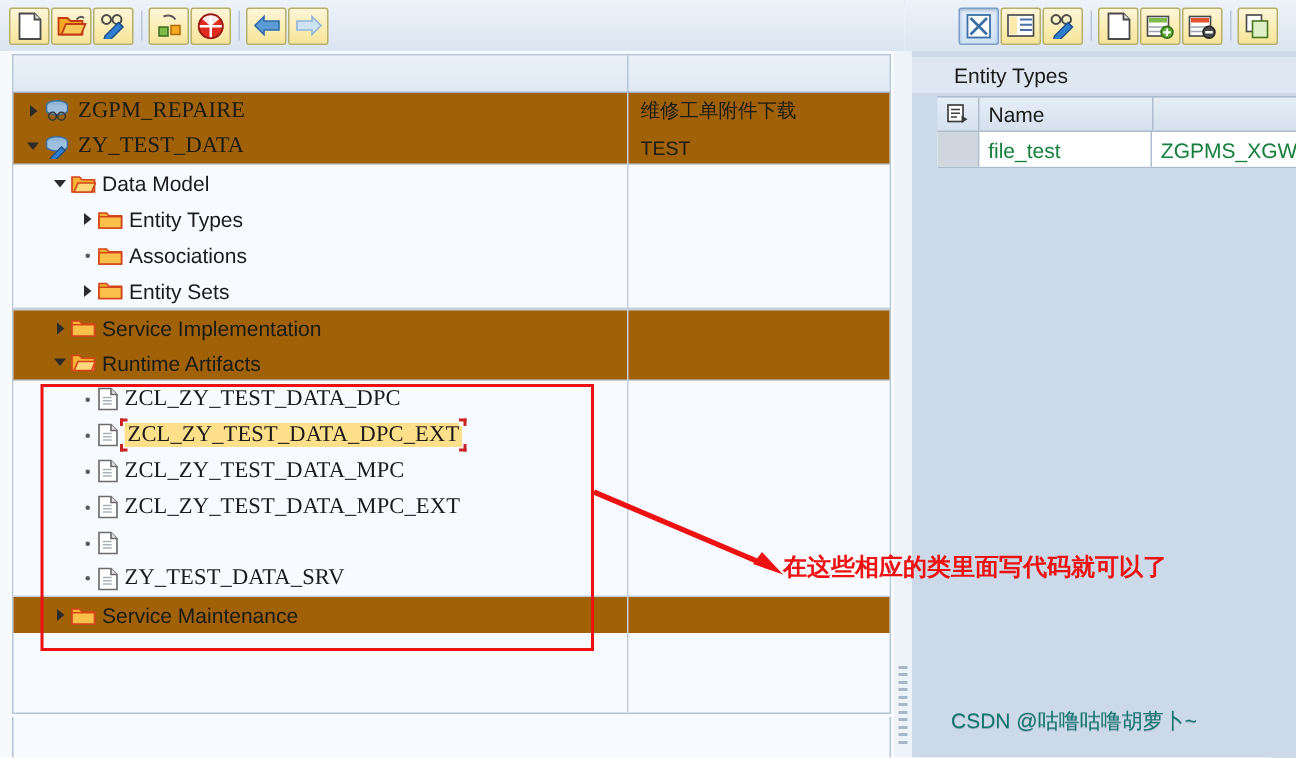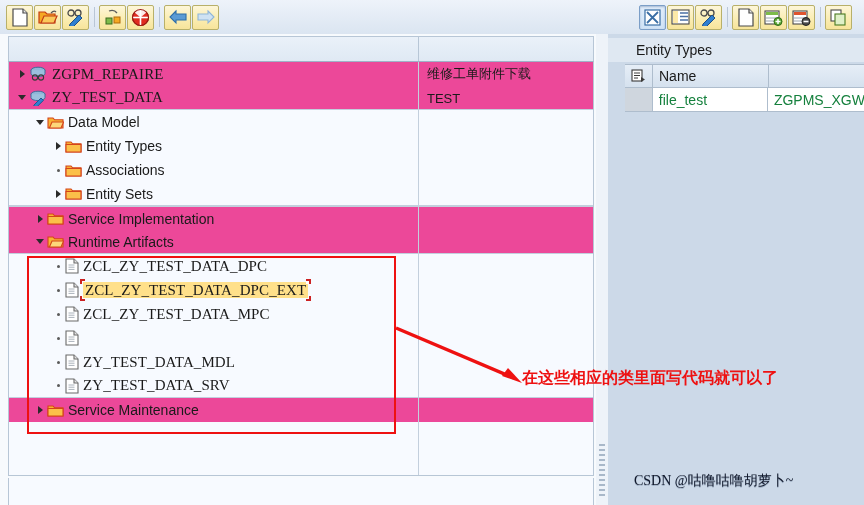--- a/index.html
+++ b/index.html
@@ -79,21 +79,21 @@
     position: absolute; left: 409px; top: 0; height: 100%;
     width: 1px; background: #c3cfdd; z-index: 3;
   }
   .row {
     position: relative;
     height: 24px;
     display: flex; align-items: center;
     padding-left: 6px;
     white-space: nowrap;
   }
-  .row.alt { background: #ec4899; }
+  .row.alt { background: #a16207; }
   .row.plain { background: #f7faff; }
   .row.sep { border-bottom: 1px solid #c3cfdd; }
   .row.septop { border-top: 1px solid #c3cfdd; }
 
   .tw { 
     width: 14px; height: 14px; flex: 0 0 auto;
     display: flex; align-items: center; justify-content: center;
   }
   .tw i { display: block; }
   .tw .right {
@@ -231,23 +231,23 @@
   #annText {
     position: absolute; left: 522px; top: 368px;
     font-family: "DejaVu Sans", sans-serif;
     font-size: 16px; font-weight: bold;
     color: #ee1111;
     white-space: nowrap;
     z-index: 7;
   }
   #watermark {
     position: absolute; left: 634px; top: 472px;
-    font-family: Liberation Serif, serif;
+    font-family: Liberation Sans, sans-serif;
     font-size: 14px;
-    color: #0f172a;
+    color: #0f766e;
     text-shadow: 0 1px 0 rgba(120,140,165,.55);
     white-space: nowrap;
     z-index: 7;
   }
   .topstrip {
     position: absolute; left: 0; top: 0; width: 864px; height: 4px;
     background: #c6d5e6;
   }
 </style>
 </head>
@@ -519,33 +519,33 @@
             <span class="tw">
               <i class="dot"></i>
             </span>
             <span class="ico">
               <svg width="14" height="16" viewBox="0 0 14 16">
                 <path d="M1 1 h8 l4 4 v10 h-12 z" fill="#ffffff" stroke="#6b6b6b" stroke-width="1.1"></path>
                 <path d="M9 1 v4 h4" fill="#e3e3e3" stroke="#6b6b6b" stroke-width="1.1"></path>
                 <path d="M3.5 7 h6 M3.5 9.2 h6 M3.5 11.4 h6" stroke="#aab2bb" stroke-width="1"></path>
               </svg>
             </span>
+            <span class="lbl mono">ZCL_ZY_TEST_DATA_MPC_EXT</span>
           </div>
           <div class="row plain" style="padding-left: 42px;">
             <span class="tw">
               <i class="dot"></i>
             </span>
             <span class="ico">
               <svg width="14" height="16" viewBox="0 0 14 16">
                 <path d="M1 1 h8 l4 4 v10 h-12 z" fill="#ffffff" stroke="#6b6b6b" stroke-width="1.1"></path>
                 <path d="M9 1 v4 h4" fill="#e3e3e3" stroke="#6b6b6b" stroke-width="1.1"></path>
                 <path d="M3.5 7 h6 M3.5 9.2 h6 M3.5 11.4 h6" stroke="#aab2bb" stroke-width="1"></path>
               </svg>
             </span>
-            <span class="lbl mono">ZY_TEST_DATA_MDL</span>
           </div>
           <div class="row plain sep" style="padding-left: 42px; text-align: right;">
             <span class="tw">
               <i class="dot"></i>
             </span>
             <span class="ico">
               <svg width="14" height="16" viewBox="0 0 14 16">
                 <path d="M1 1 h8 l4 4 v10 h-12 z" fill="#ffffff" stroke="#6b6b6b" stroke-width="1.1"></path>
                 <path d="M9 1 v4 h4" fill="#e3e3e3" stroke="#6b6b6b" stroke-width="1.1"></path>
                 <path d="M3.5 7 h6 M3.5 9.2 h6 M3.5 11.4 h6" stroke="#aab2bb" stroke-width="1"></path>

